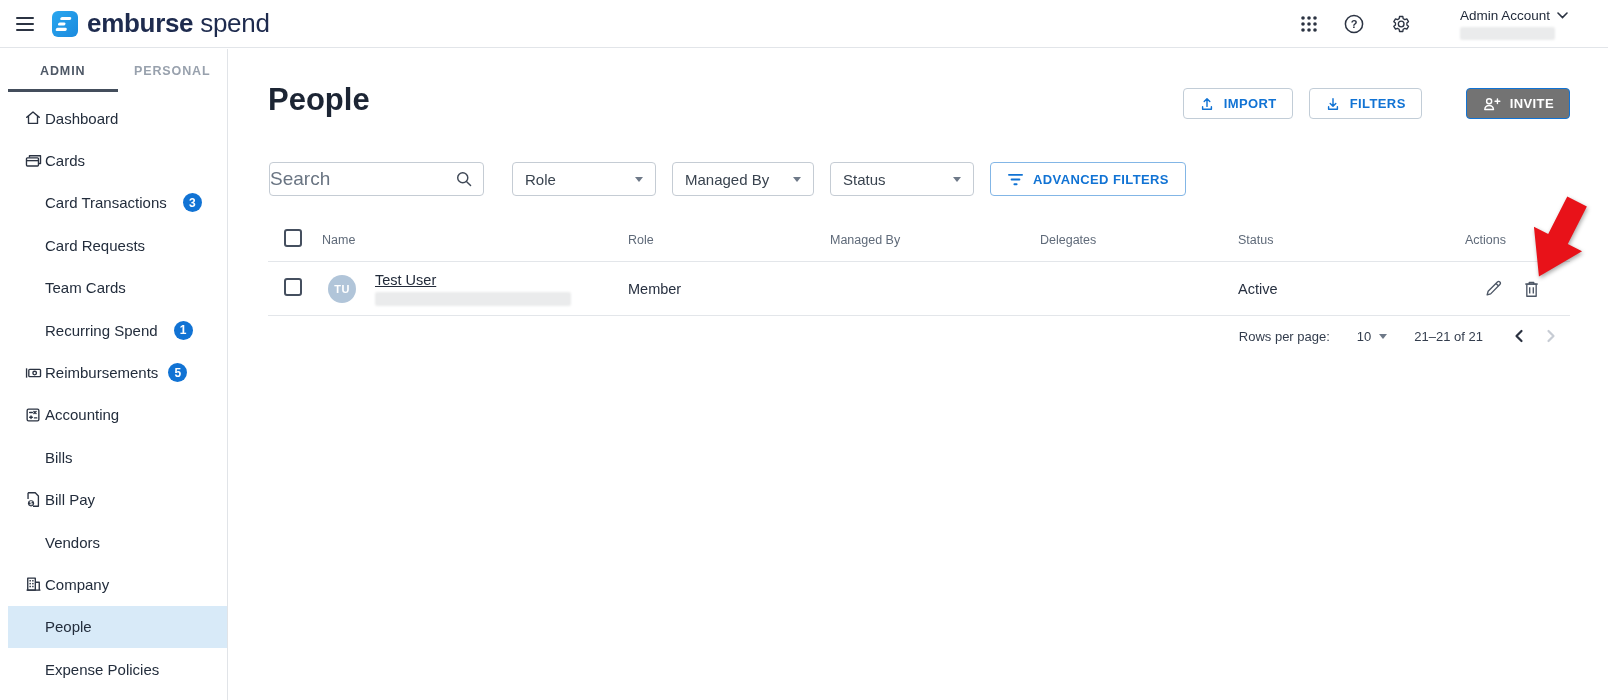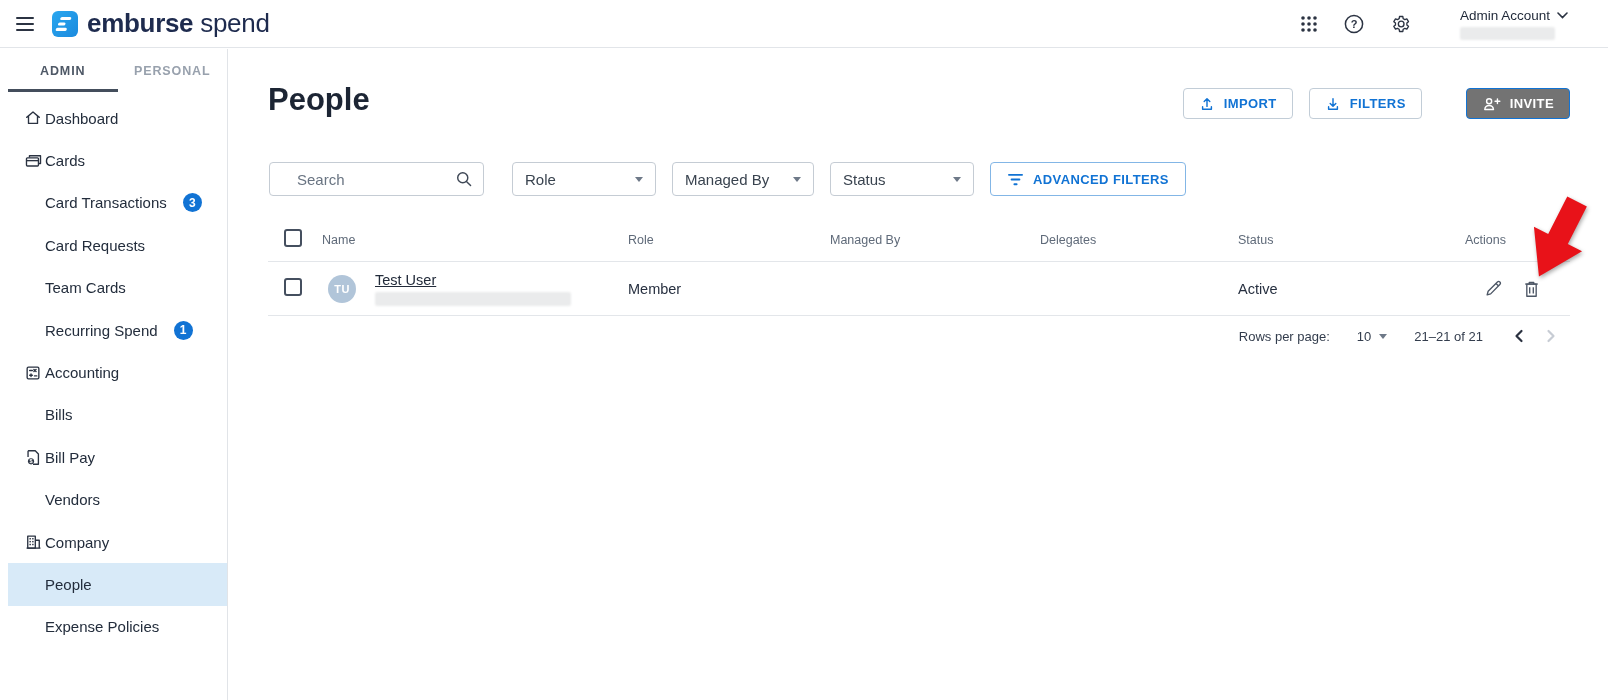--- a/index.html
+++ b/index.html
@@ -45,21 +45,21 @@
   .page-title { position:absolute; left:47px; top:33px; font-size:31px; font-weight:700; color:#1c2534; }
   .page-actions { position:absolute; top:39px; right:38px; display:flex; gap:16px; }
   .btn { height:31px; padding:0 15px; border-radius:4px; background:#fff; border:1px solid #c2cdd7;
     color:#1173d4; font-size:13px; font-weight:700; letter-spacing:.4px; display:flex; align-items:center;
     gap:9px; cursor:pointer; font-family:inherit; }
   .btn.primary { background:#737373; border-color:#1173d4; color:#fff;margin-left:28px; }
 
   .filters { position:absolute; left:48px; top:113px; display:flex; align-items:center; }
   .search-box { position:relative; width:215px; height:34px; margin-right:28px; }
   .search-box input { width:100%; height:100%; border:1px solid #c5ccd4; border-radius:4px;
-    font-size:15px; color:#232d3c; padding:0 36px 0 27px; outline:none; font-family:inherit; }
+    font-size:19px; color:#232d3c; padding:0 36px 0 0; outline:none; font-family:inherit; }
   .search-box input::placeholder { color:#697482; opacity:1; }
   .search-box svg { position:absolute; right:11px; top:8px; }
   .select { width:144px; height:34px; border:1px solid #c5ccd4; border-radius:4px; display:flex;
     align-items:center; justify-content:space-between; padding:0 12px; font-size:15px; color:#39434f;
     margin-right:16px; cursor:pointer; background:#fff; }
   .caret { width:0; height:0; border-left:4.5px solid transparent; border-right:4.5px solid transparent;
     border-top:5.5px solid #6e7988; }
   .btn.adv { height:34px; border-color:#83b6e6; padding:0 16px; }
 
   
@@ -186,20 +186,31 @@
     </div>
     <div class="nav-item lvl2">
       <span class="nav-label">Team Cards</span>
     </div>
     <div class="nav-item lvl2">
       <span class="nav-label">Recurring Spend</span>
       <span class="badge">1</span>
     </div>
     <div class="nav-item lvl1">
       <span class="nav-icon">
+        <svg width="19" height="18" viewBox="0 0 20 20" fill="none" stroke="#2b3342" stroke-width="1.5" stroke-linejoin="round">
+          <path d="M2.3 4.8v10.4"></path>
+            <rect x="4.8" y="6" width="13" height="8" rx="1"></rect>
+            <circle cx="11.3" cy="10" r="2"></circle>
+          </svg>
+      </span>
+      <span class="nav-label">Reimbursements</span>
+      <span class="badge">5</span>
+    </div>
+    <div class="nav-item lvl1">
+      <span class="nav-icon">
         <svg width="18" height="18" viewBox="0 0 20 20" fill="none" stroke="#2b3342" stroke-width="1.5" stroke-linecap="round">
           <rect x="3.5" y="3.5" width="13" height="13" rx="1.5"></rect>
           <path d="M6.3 7.2h3M11 6l2.4 2.4M13.4 6 11 8.4M6.3 12.5h3M7.8 11v3M11.6 13.2h2.6"></path>
           </svg>
       </span>
       <span class="nav-label">Accounting</span>
     </div>
     <div class="nav-item lvl2">
       <span class="nav-label">Bills</span>
     </div>

